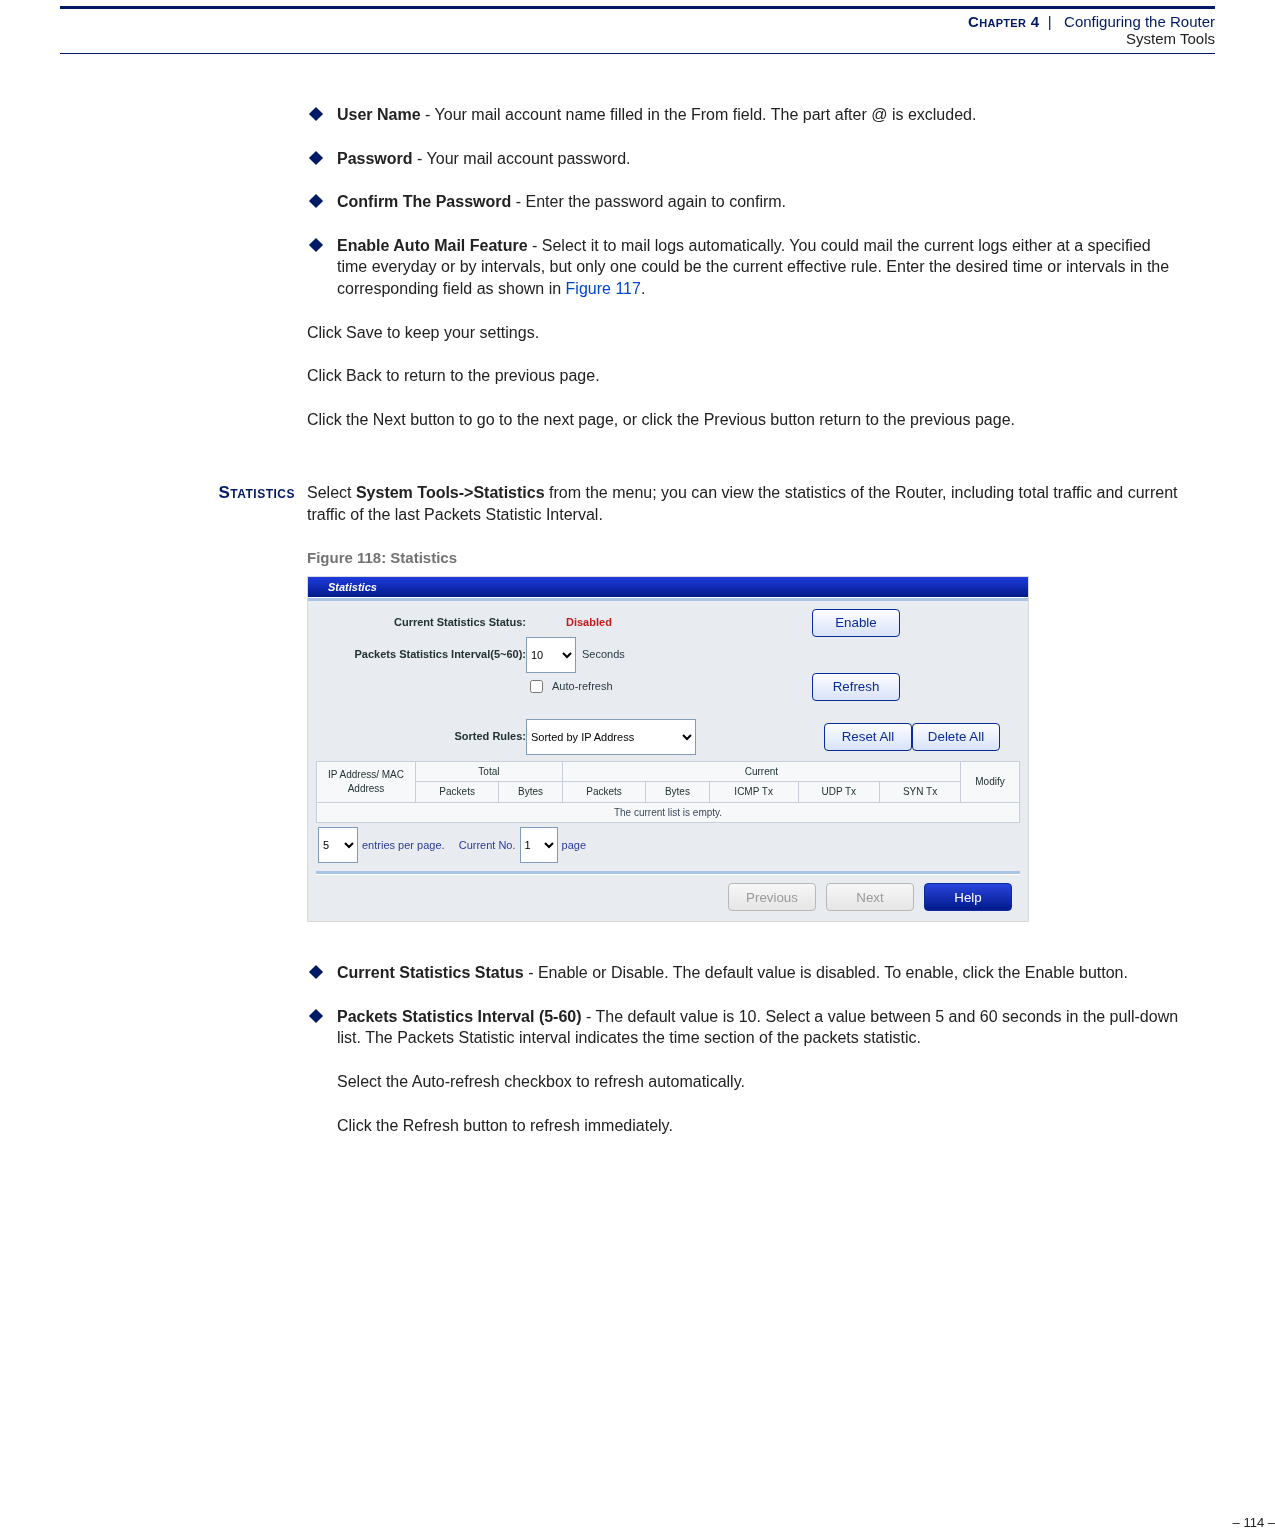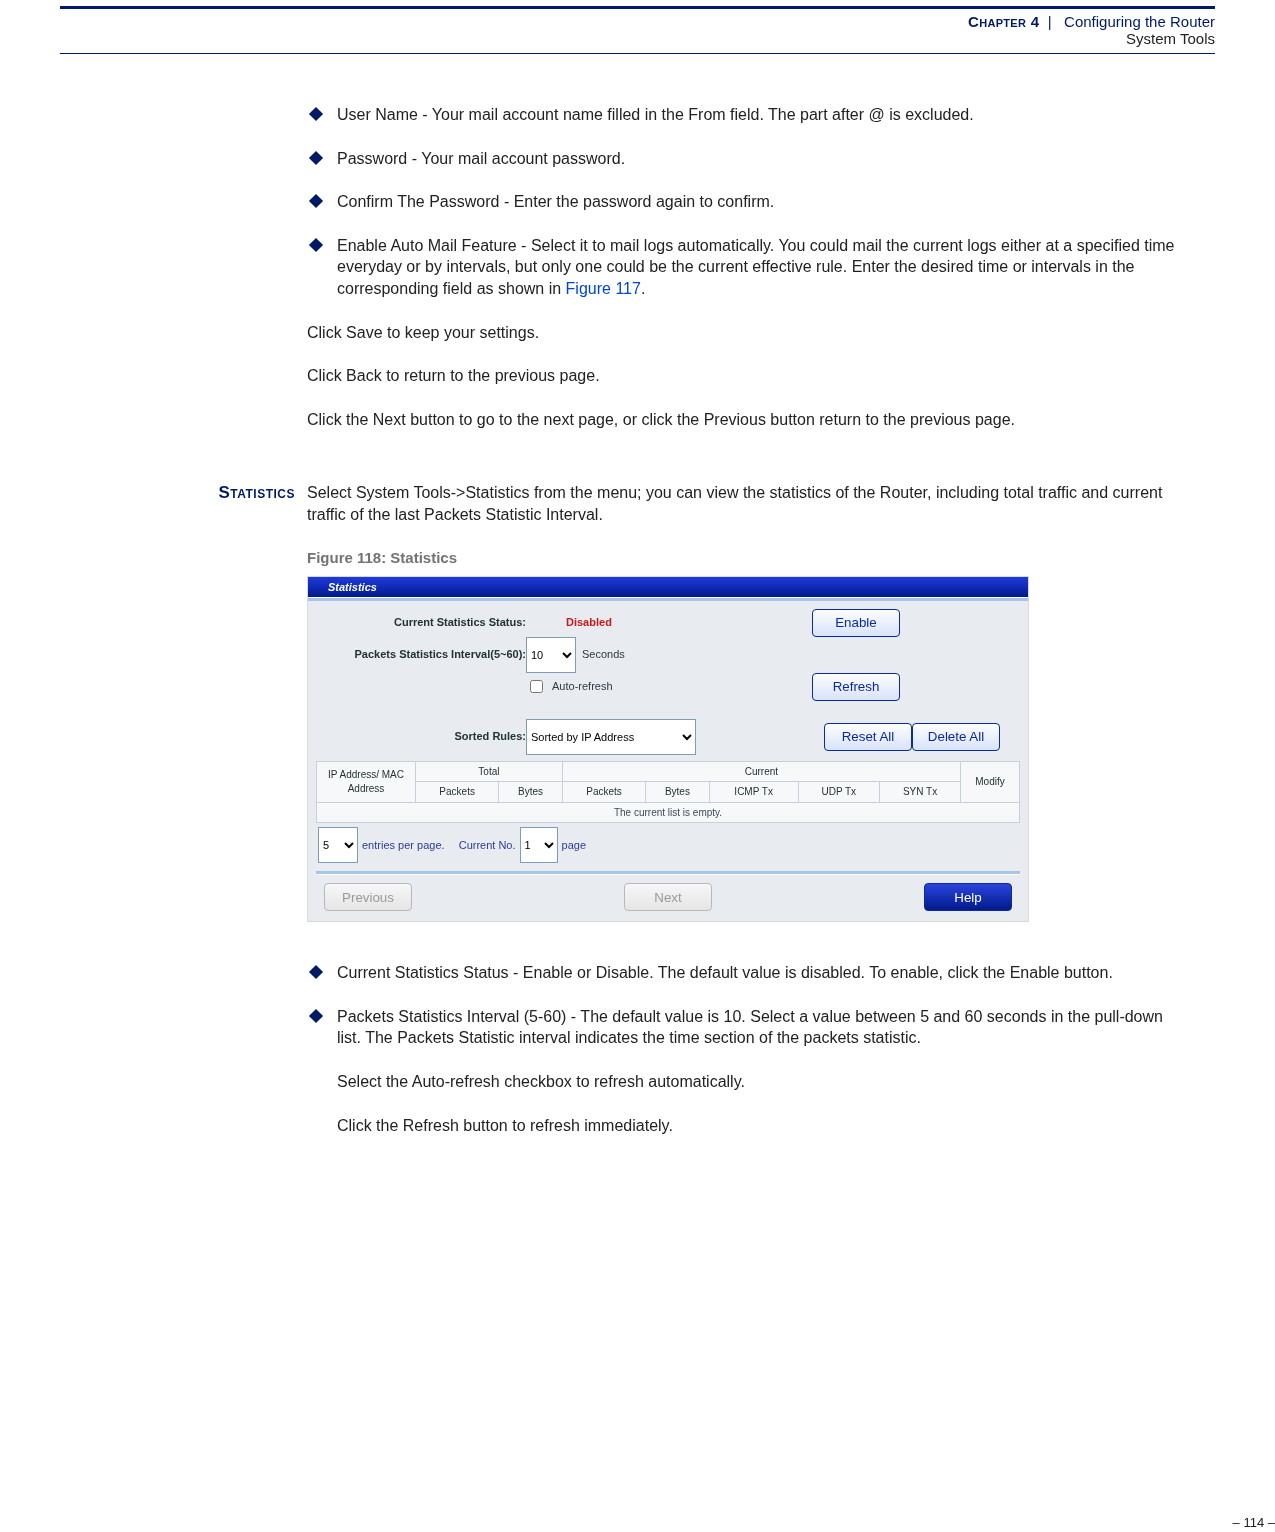--- a/index.html
+++ b/index.html
@@ -75,21 +75,21 @@
   ul.diamond > li::before {
     content: '';
     position: absolute;
     left: -26px;
     top: 5px;
     width: 10px;
     height: 10px;
     transform: rotate(45deg);
     background: #001a66;
   }
-  .term { font-weight: normal; }
+  .term { font-weight: bold; }
   p { margin: 0 0 22px 0; }
   a.inline-link { color: #0047cc; text-decoration: none; }
   .figure-title {
     color: #737373;
     font-weight: bold;
     font-size: 15px;
     margin: 10px 0 8px 0;
   }
 
   
@@ -157,21 +157,21 @@
     font-size: 10px;
     color: #233;
     text-align: center;
     padding: 3px 4px;
   }
   .grid th { font-weight: normal; }
   .grid .group { font-weight: normal; }
   .emptyrow td { color: #3d4a5a; }
   .pager-row { display: flex; align-items: center; gap: 4px; padding: 4px 2px; color: #2a3c9a; font-size: 11px; }
   .bottom-sep { height: 3px; background: #a7c3e6; margin-top: 4px; border-bottom: 1px solid #fff; }
-  .footer-btns { display: flex; justify-content: space-between; gap: 18px; padding: 8px; }
+  .footer-btns { display: flex; justify-content: flex-end; gap: 10px; padding: 8px; }
 
   .page-num {
     position: absolute;
     bottom: 8px; left: 0; right: 0;
     text-align: right;
     font-size: 13px;
     color: #222;
   }
 </style>
 </head>

